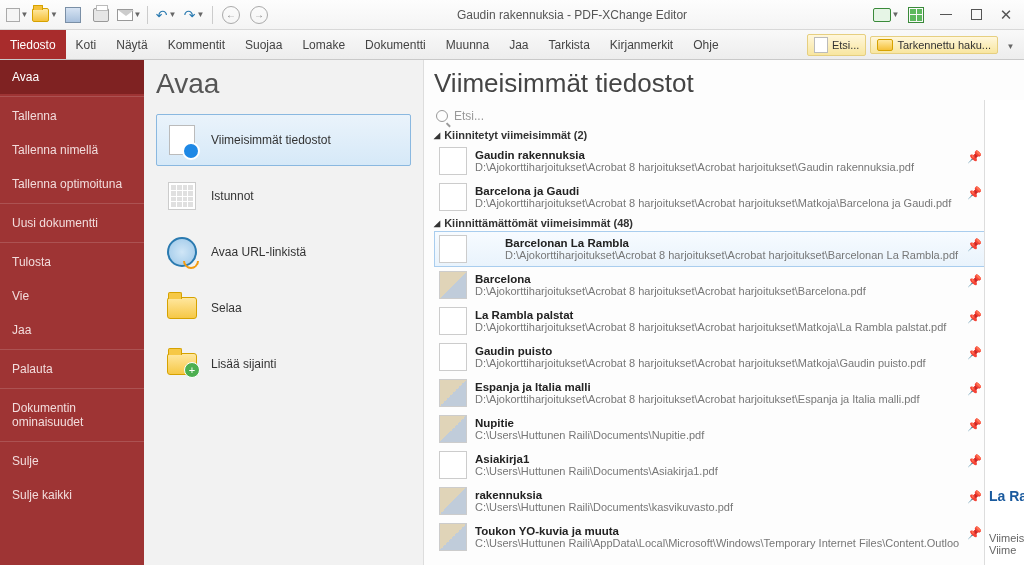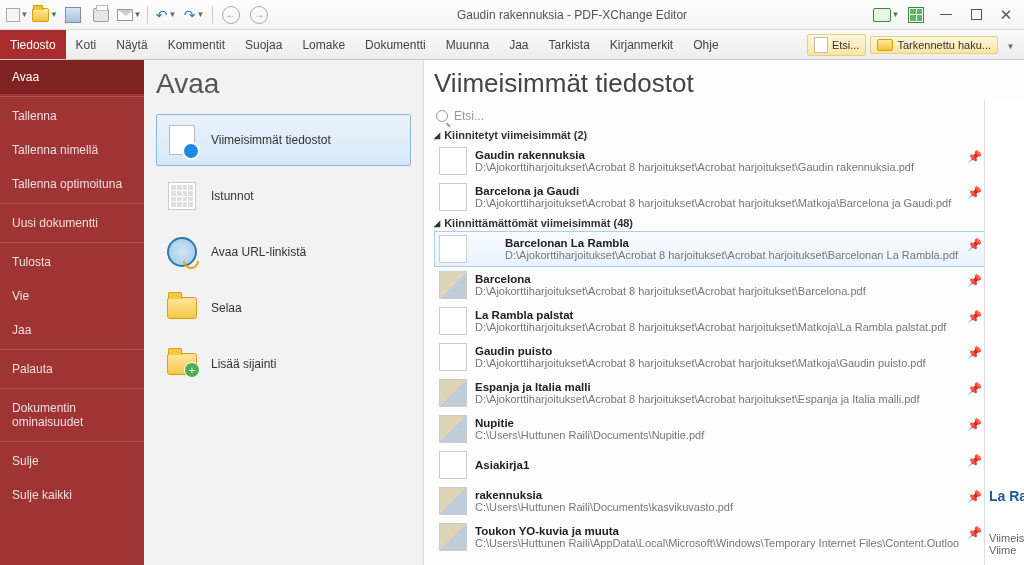--- a/index.html
+++ b/index.html
@@ -358,20 +358,21 @@
     </div>
     <div class="actions">
       <span class="pin">📌</span>
       <span class="del">✕</span>
     </div>
   </div>
         <div class="file-row ">
     <div class="thumb "></div>
     <div class="meta">
       <div class="fname">Asiakirja1</div>
+      <div class="fpath">C:\Users\Huttunen Raili\Documents\Asiakirja1.pdf</div>
     </div>
     <div class="actions">
       <span class="pin">📌</span>
       <span class="del">✕</span>
     </div>
   </div>
         <div class="file-row ">
     <div class="thumb img"></div>
     <div class="meta">
       <div class="fname">rakennuksia</div>

